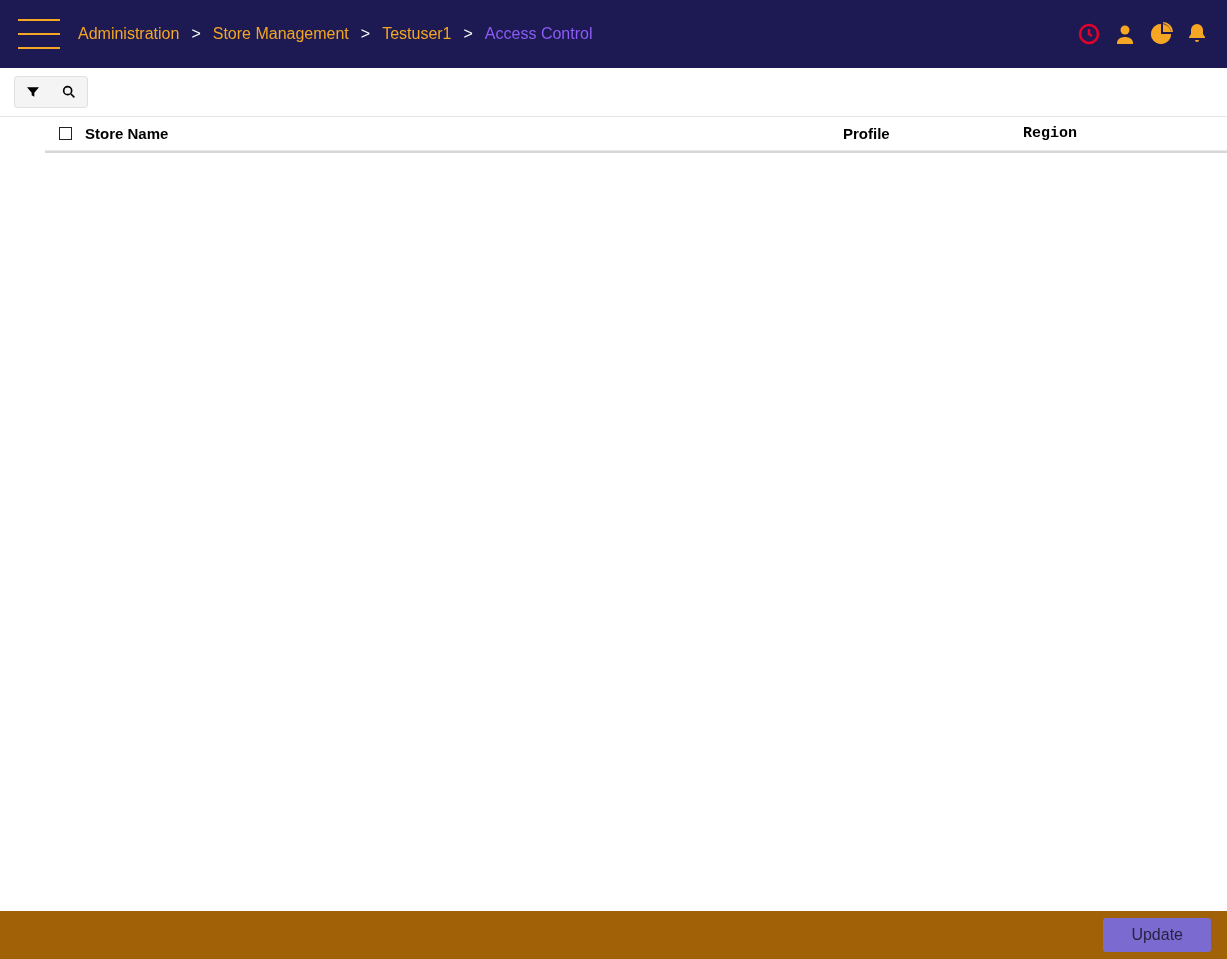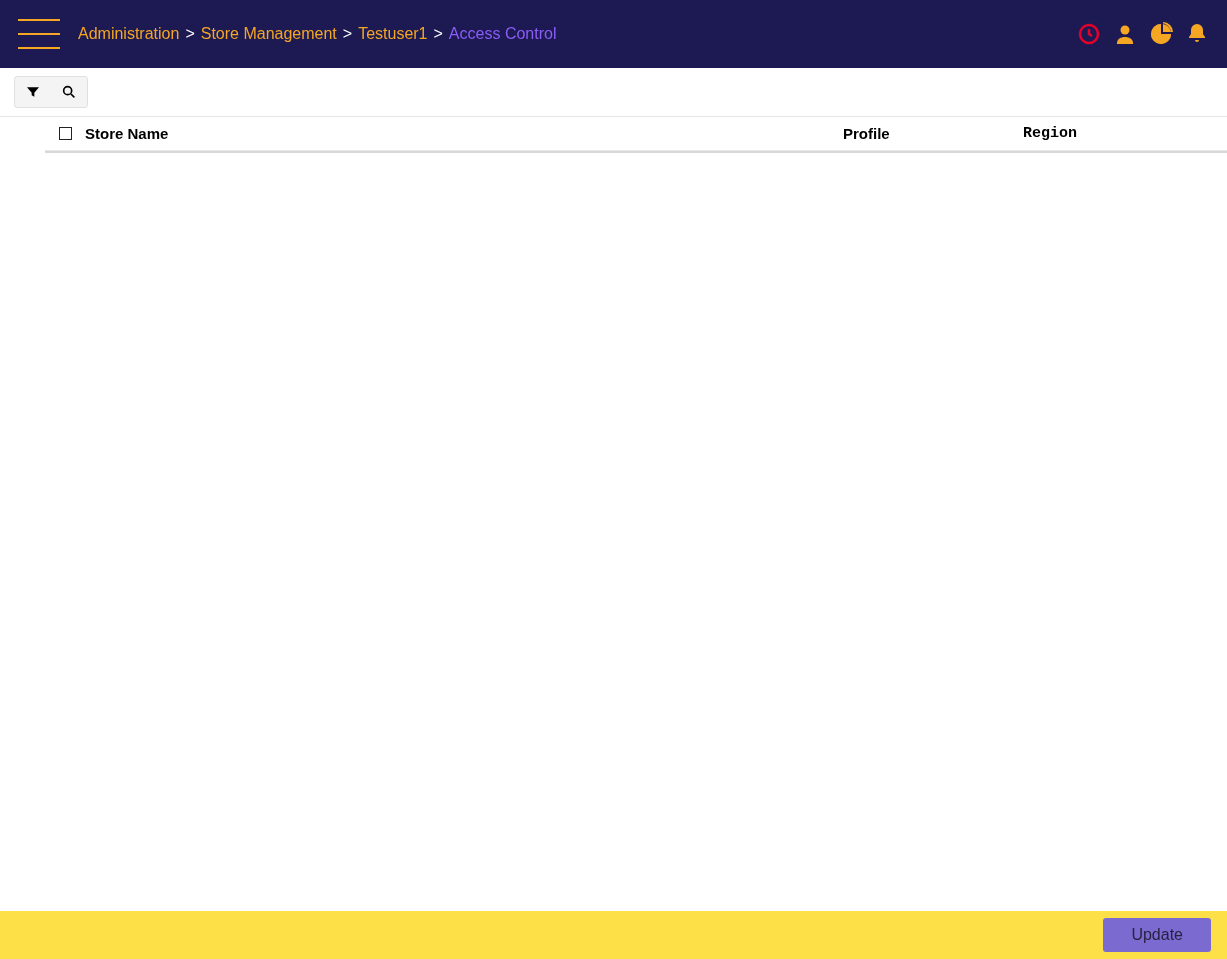--- a/index.html
+++ b/index.html
@@ -35,21 +35,21 @@
   .hamburger span {
     display: block;
     height: 2px;
     background: #f5a623;
     width: 100%;
   }
   .breadcrumb {
     display: flex;
     align-items: center;
     font-size: 16px;
-    gap: 6px;
+    gap: 12px;
     flex: 1;
   }
   .breadcrumb a,
   .breadcrumb .crumb-link {
     color: #f5a623;
     text-decoration: none;
     cursor: pointer;
   }
   .breadcrumb .sep {
     color: #fff;
@@ -127,21 +127,21 @@
   .col-store { flex: 1 1 auto; }
   .col-profile { width: 180px; flex: 0 0 180px; margin-left: 32px; }
   .col-region { width: 190px; flex: 0 0 190px; font-family: Liberation Mono, monospace; }
   .thead .tr { font-weight: 600; }
   .tbody .tr { color: #333; }
 
   .content { flex: 1; overflow: auto; }
 
   
   .footer {
-    background: #fde047;
+    background: #a16207;
     height: 48px;
     display: flex;
     align-items: center;
     justify-content: flex-end;
     padding: 0 16px;
   }
   .update-btn {
     background: #7b6bd1;
     color: #2a2142;
     border: none;

